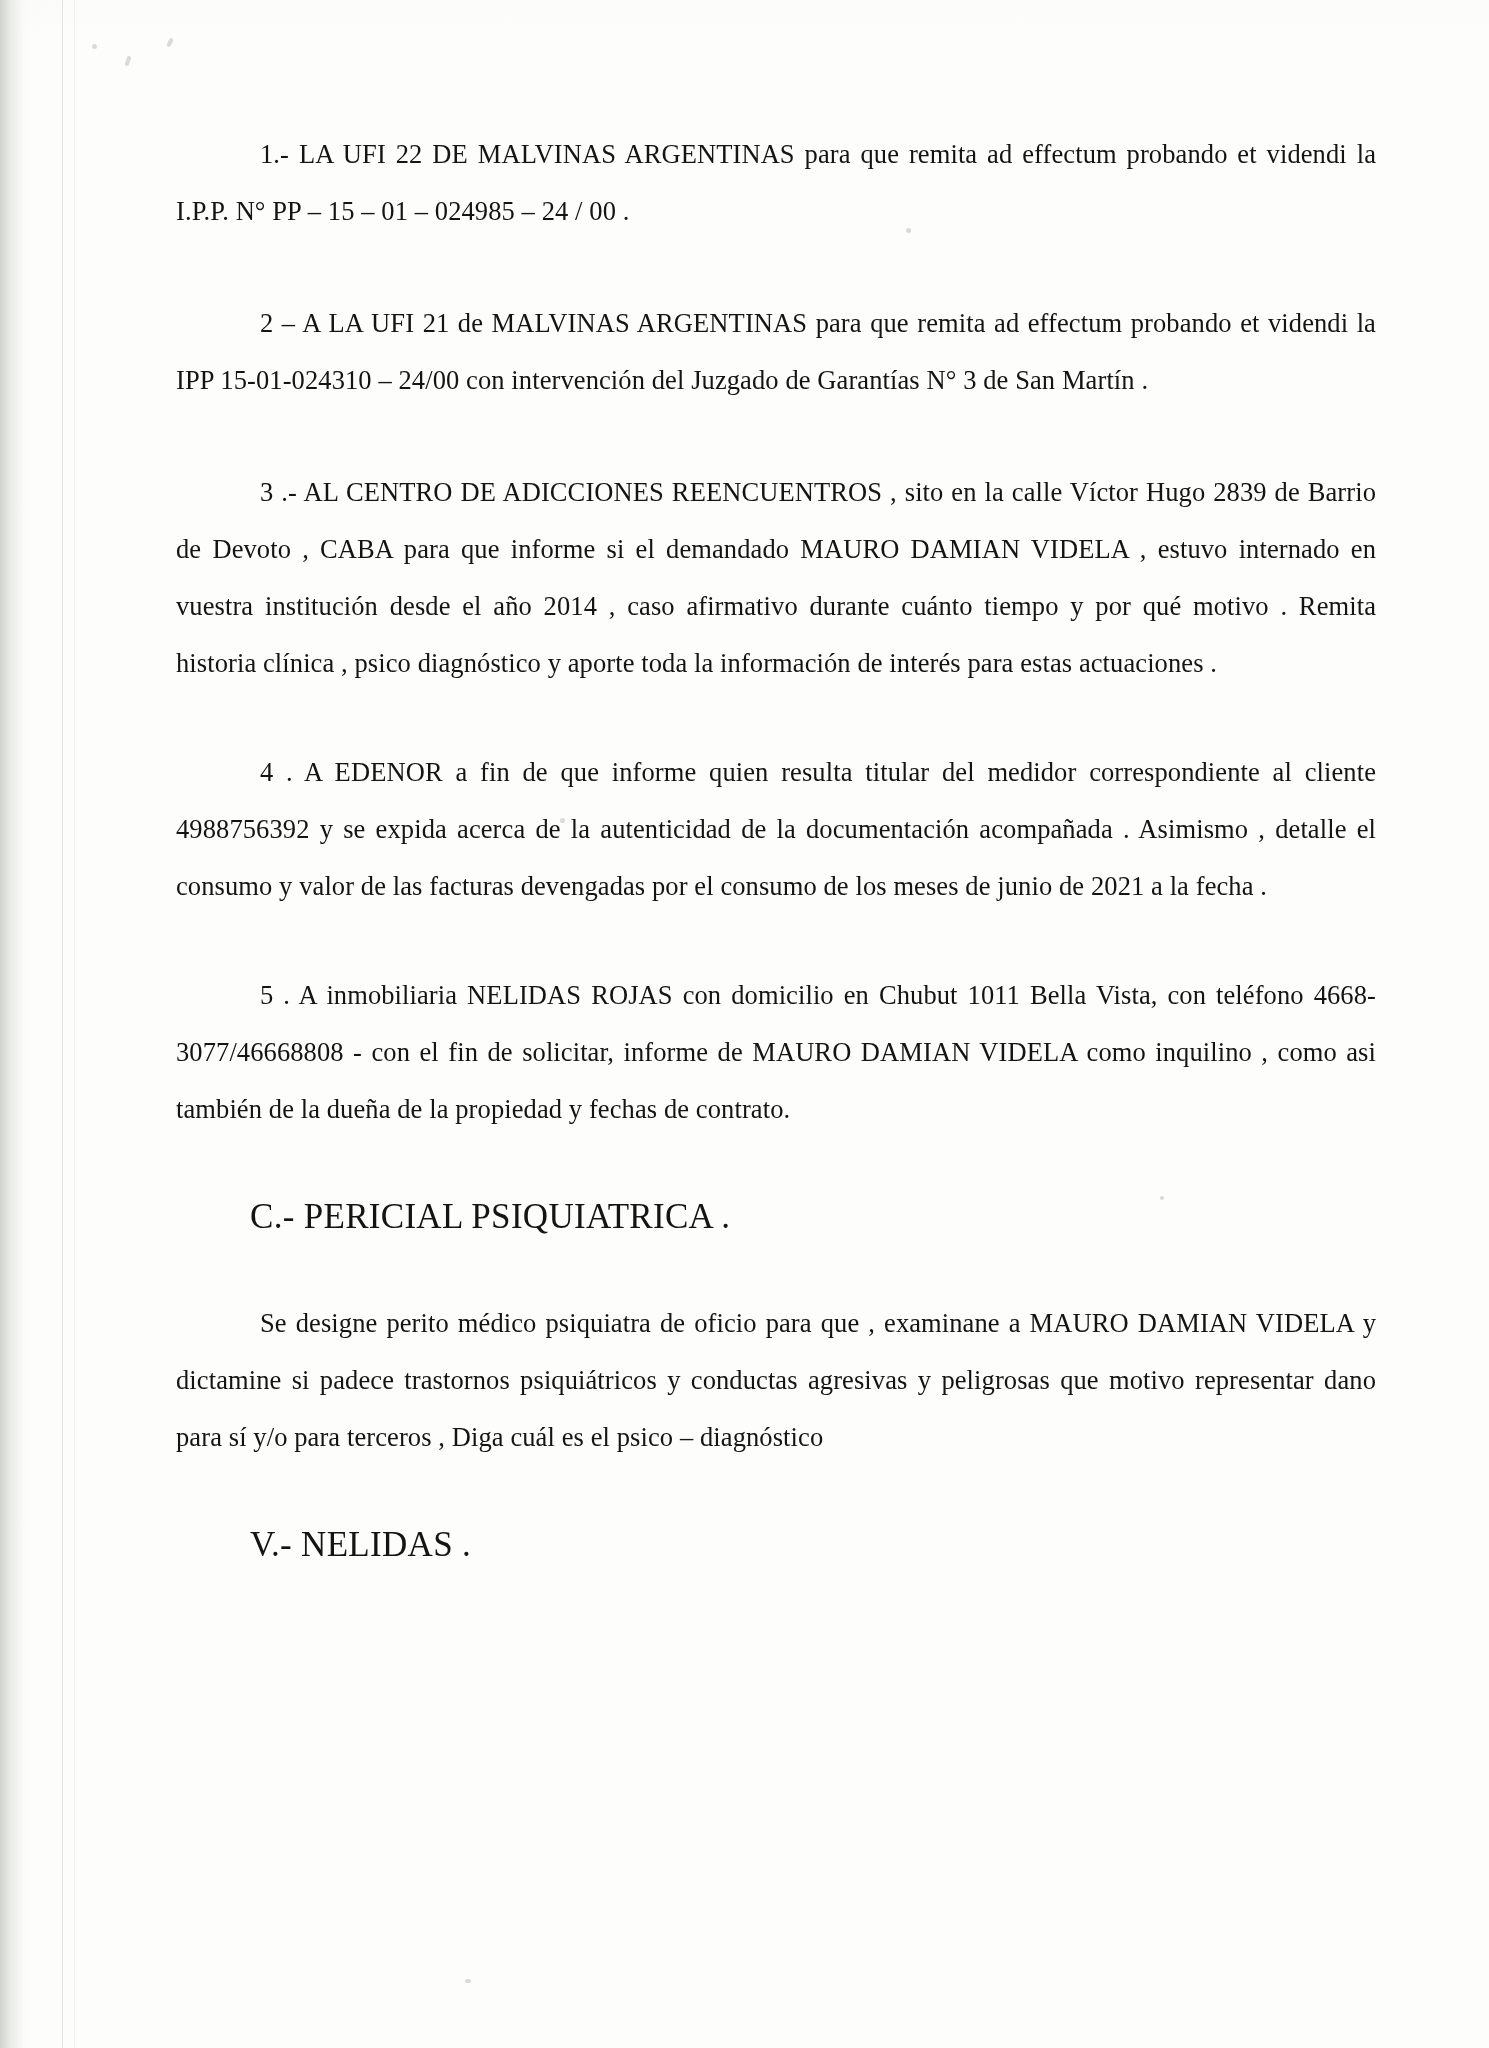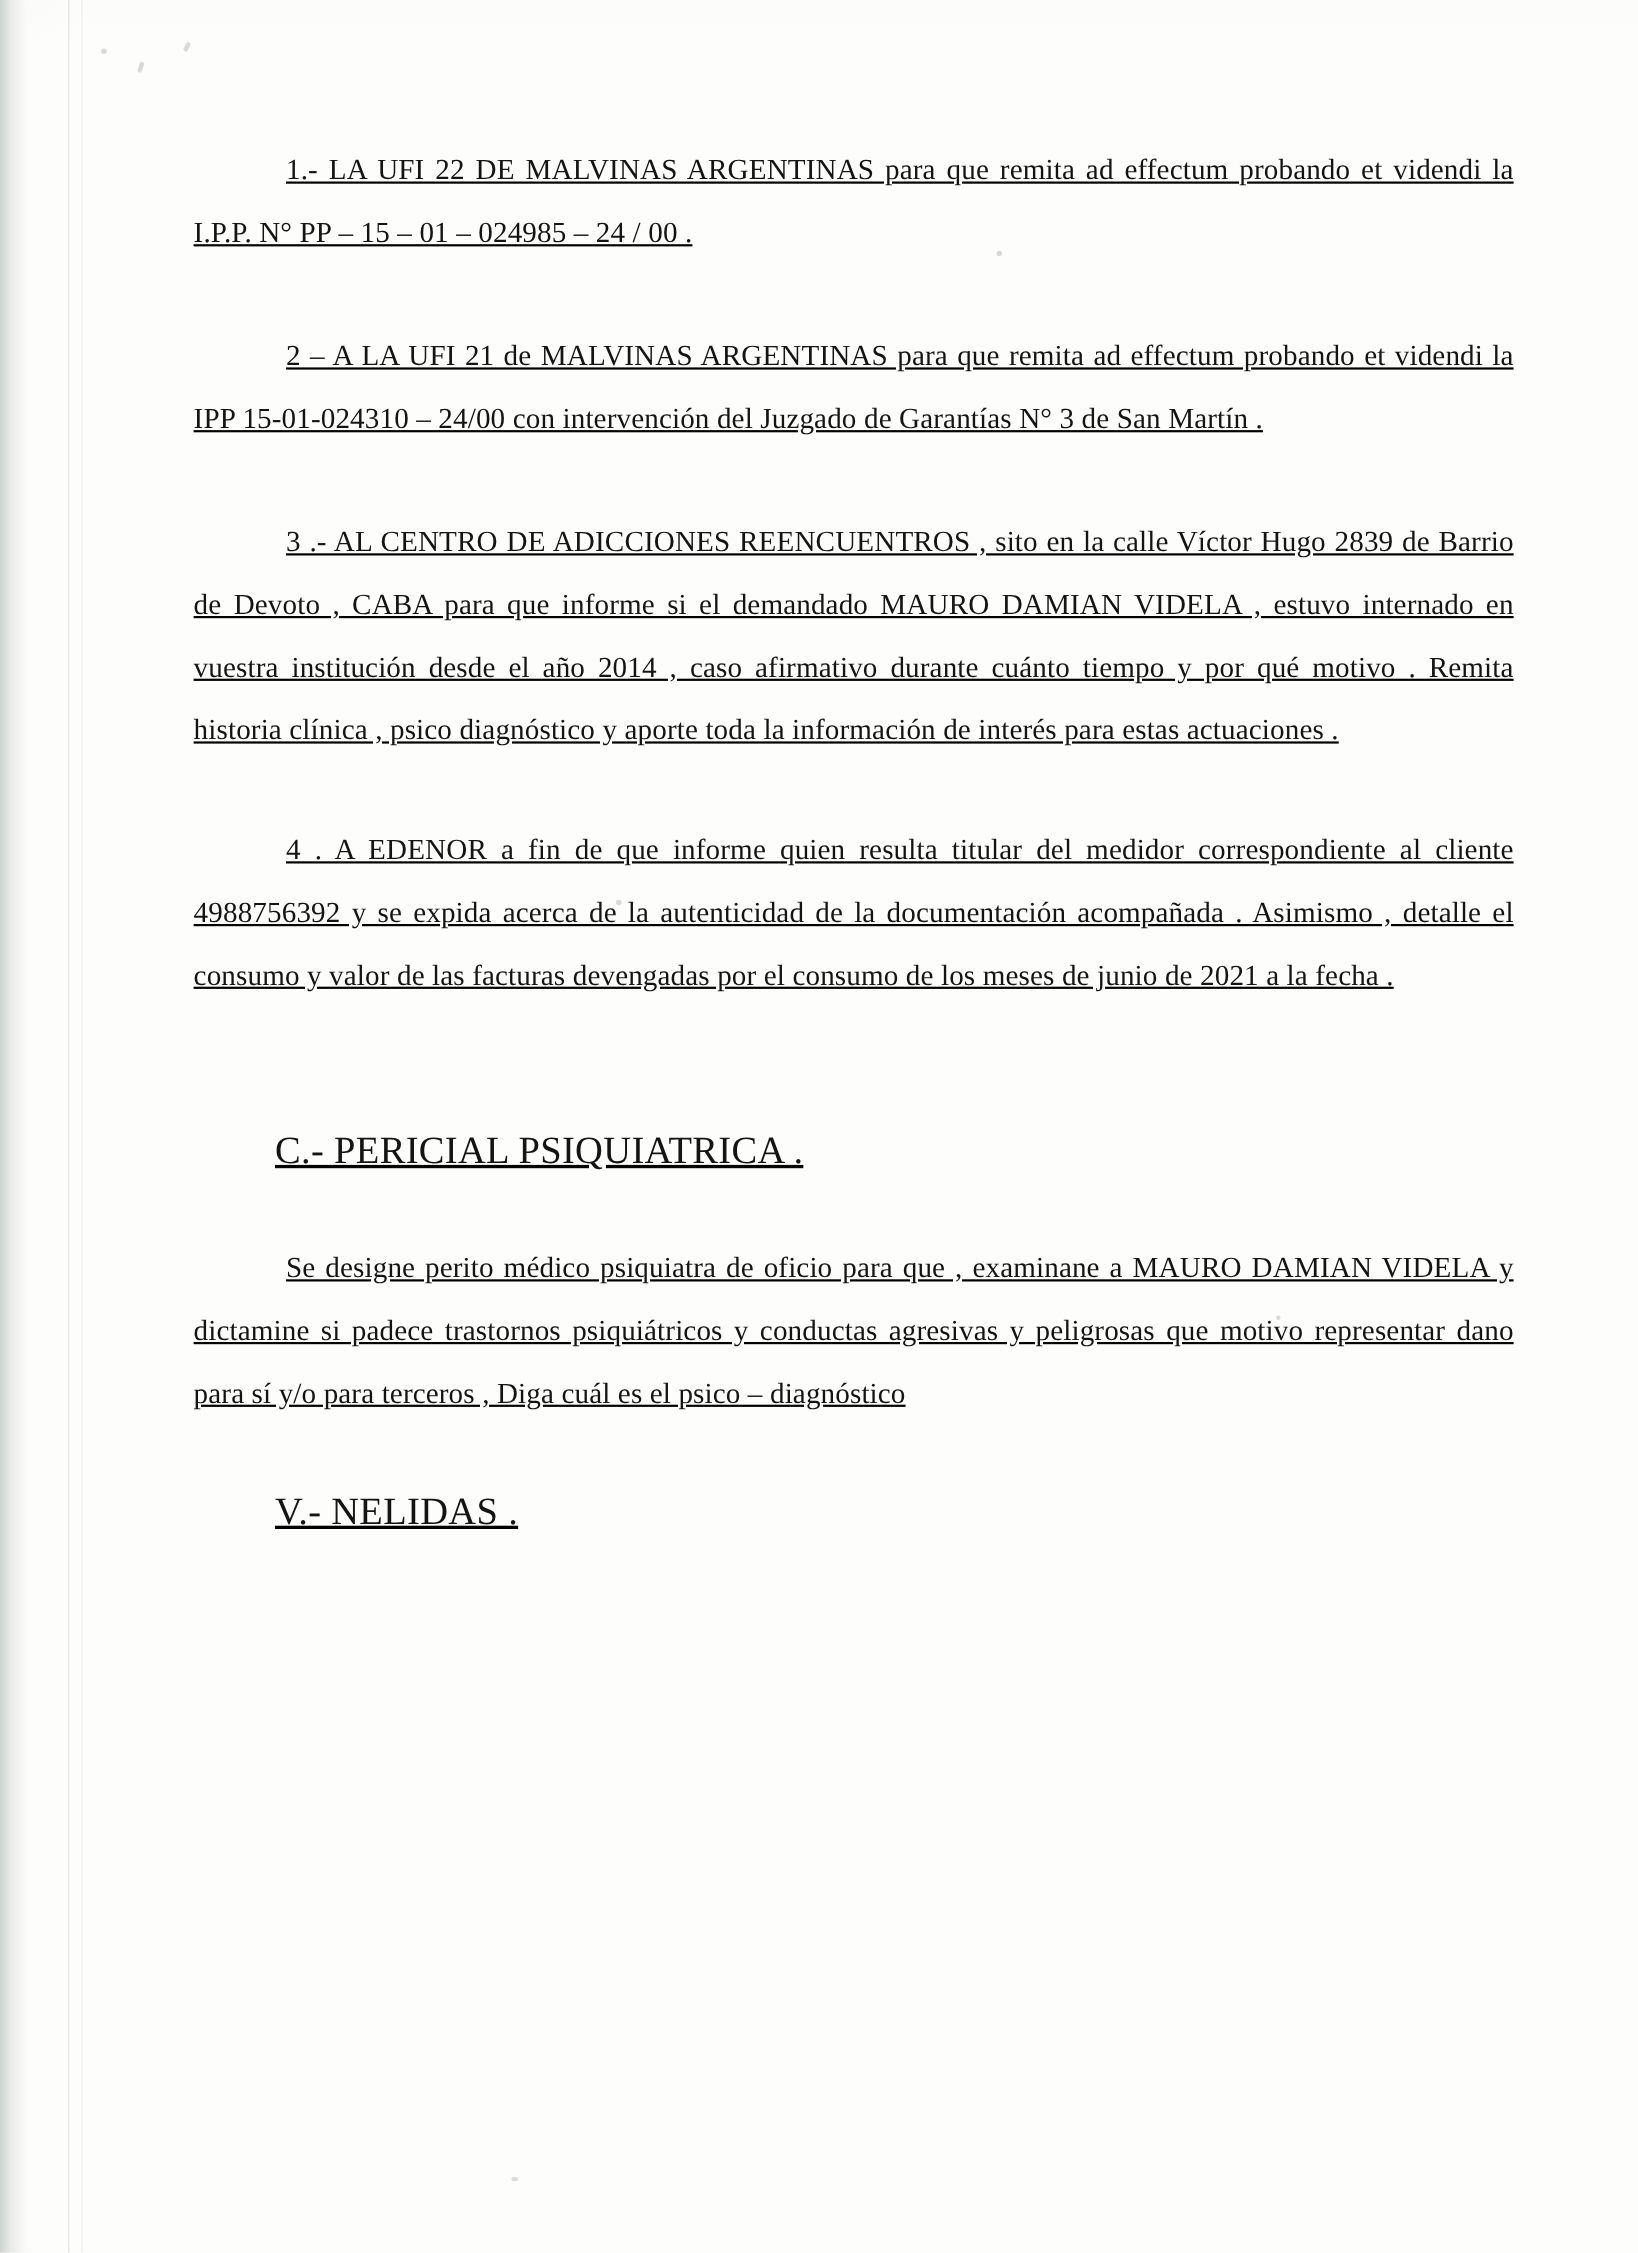--- a/index.html
+++ b/index.html
@@ -59,21 +59,20 @@
     background: #b9bdb6;
     border-radius: 50%;
     opacity: .55;
   }
 
   .content {
     position: absolute;
     left: 176px;
     top: 126px;
     width: 1200px;
-    text-decoration: underline;
   }
 
   p.para {
     margin: 0 0 0 0;
     font-size: 26.5px;
     line-height: 57px;
     color: #141414;
     text-align: justify;
     text-justify: inter-word;
     letter-spacing: .1px;
@@ -118,20 +117,21 @@
 
     <p class="para indent">2 – A LA UFI 21 de MALVINAS ARGENTINAS para que remita ad effectum probando et videndi la IPP 15-01-024310 – 24/00 con intervención del Juzgado de Garantías N° 3 de San Martín .</p>
     <div class="gap-1"></div>
 
     <p class="para indent">3 .- AL CENTRO DE ADICCIONES REENCUENTROS , sito en la calle Víctor Hugo 2839 de Barrio de Devoto , CABA para que informe si el demandado MAURO DAMIAN VIDELA , estuvo internado en vuestra institución desde el año 2014 , caso afirmativo durante cuánto tiempo y por qué motivo . Remita historia clínica , psico diagnóstico y aporte toda la información de interés para estas actuaciones .</p>
     <div class="gap-2"></div>
 
     <p class="para indent">4 . A EDENOR a fin de que informe quien resulta titular del medidor correspondiente al cliente   4988756392 y se expida acerca de la autenticidad de la documentación acompañada . Asimismo , detalle el consumo y valor de las facturas devengadas por el consumo de los meses de junio de 2021 a la fecha .</p>
     <div class="gap-2"></div>
 
+    <p class="para indent">5 . A  inmobiliaria NELIDAS ROJAS con domicilio en Chubut 1011 Bella Vista, con teléfono 4668-3077/46668808 - con el fin de solicitar, informe de MAURO DAMIAN VIDELA como inquilino , como asi también de la dueña de la propiedad y fechas de contrato.</p>
     <div class="gap-3"></div>
 
     <p class="heading">C.- PERICIAL PSIQUIATRICA .</p>
     <div class="gap-3"></div>
 
     <p class="para indent">Se designe perito médico psiquiatra de oficio para que , examinane a MAURO DAMIAN VIDELA y dictamine si padece trastornos psiquiátricos y conductas agresivas y peligrosas que motivo representar dano para sí y/o para terceros , Diga cuál es el psico – diagnóstico</p>
     <div class="gap-3"></div>
 
     <p class="heading">V.- NELIDAS .</p>
 

